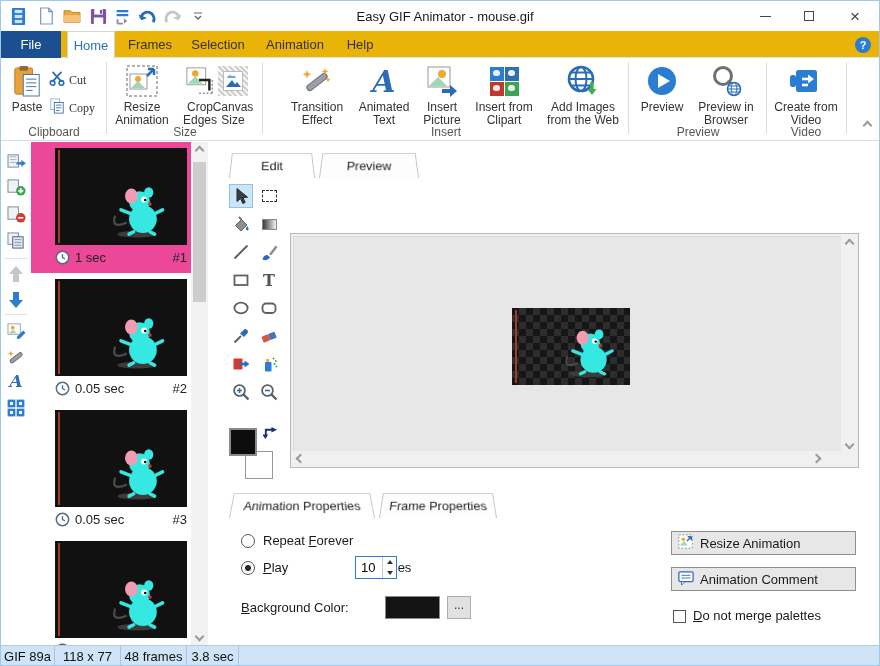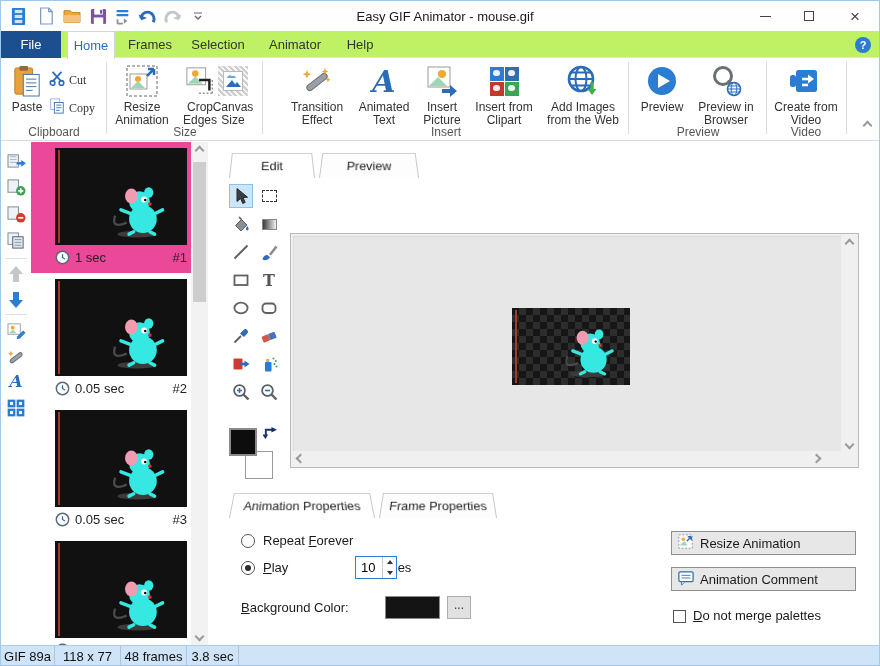--- a/index.html
+++ b/index.html
@@ -12,21 +12,21 @@
   
   #titlebar { left:0; top:0; width:878px; height:30px; background:#fff; }
   .qa-icon { width:22px; height:22px; top:4px; display:flex; align-items:center; justify-content:center; }
   #window-title { left:0; right:0; top:8px; text-align:center; font-size:13px; color:#1a1a1a;padding-left:10px; }
   .winctl { top:0; width:36px; height:30px; display:flex; align-items:center; justify-content:center; color:#444; }
   .winctl .bar { width:11px; height:1px; background:#444; }
   .winctl .box { width:10px; height:10px; border:1px solid #444; }
   #close-button { font-size:17px; line-height:1; }
 
   
-  #tabrow { left:0; top:30px; width:878px; height:27px; border-bottom:1px solid #e3e3e3; background:#bef264; }
+  #tabrow { left:0; top:30px; width:878px; height:27px; border-bottom:1px solid #e3e3e3; background:#eab308; }
   .rtab { position:absolute; top:0; height:27px; display:flex; align-items:center; justify-content:center;
           font-size:13px; color:#333; }
   #tab-file { left:0; width:60px; background:#1b4f8f; color:#fff; }
   .rtab.sel { background:#fff; border:1px solid #d5d5d5; border-bottom:none; color:#2970c0; height:28px; z-index:3; }
   #help-icon { right:8px; top:36px; width:16px; height:16px; border-radius:50%; background:#2b7cd3; color:#fff;
                font-size:11px; font-weight:bold; display:flex; align-items:center; justify-content:center; }
 
   
   #ribbon { left:0; top:58px; width:878px; height:82px; background:#fff; border-bottom:1px solid #d5dce5; }
   .rsep { position:absolute; top:3px; height:72px; width:1px; background:#dcdcdc; }
@@ -214,21 +214,21 @@
         <span class="box"></span>
       </div>
     <div class="abs winctl" id="close-button" style="right:6px">×</div>
   </div>
 
   <div id="tabrow" class="abs">
     <div class="rtab" id="tab-file">File</div>
     <div class="rtab sel" style="left:66px;width:48px">Home</div>
     <div class="rtab" style="left:120px;width:58px">Frames</div>
     <div class="rtab" style="left:184px;width:66px">Selection</div>
-    <div class="rtab" style="left:256px;width:76px">Animator</div>
+    <div class="rtab" style="left:256px;width:76px">Animation</div>
     <div class="rtab" style="left:338px;width:42px">Help</div>
   </div>
   <div id="help-icon" class="abs">?</div>
 
   <div id="ribbon" class="abs">
     <span class="rsep" style="left:105px"></span>
       <span class="rsep" style="left:261px"></span>
     <span class="rsep" style="left:627px"></span>
       <span class="rsep" style="left:765px"></span>
     <span class="rsep" style="left:845px"></span>

